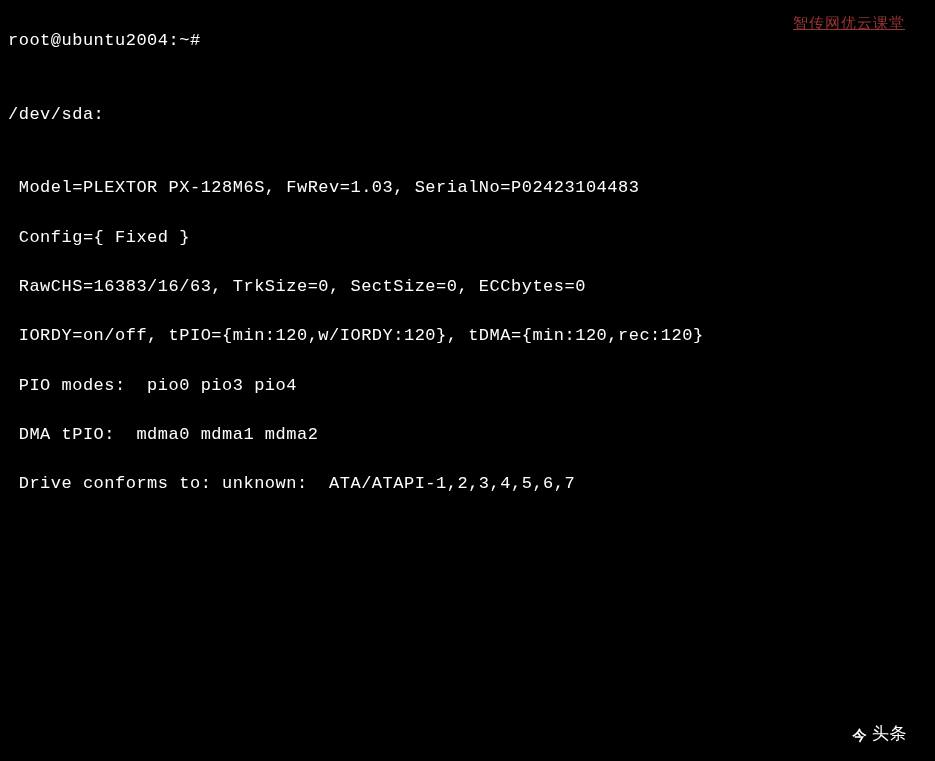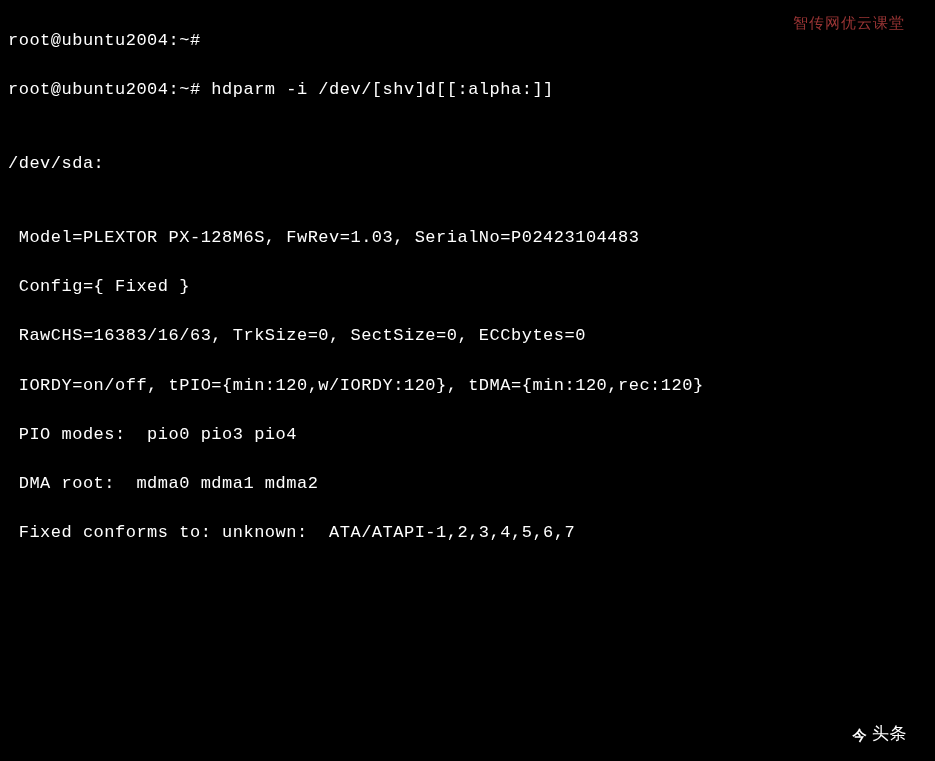--- a/index.html
+++ b/index.html
@@ -21,20 +21,21 @@
   }
   .watermark-top {
     position: absolute;
     top: 12px;
     right: 30px;
     color: #9b3535;
     font-family: "Microsoft YaHei", sans-serif;
     font-size: 15px;
     letter-spacing: 1px;
     font-weight: 500;
+    text-decoration: underline;
   }
   .watermark-bottom {
     position: absolute;
     bottom: 14px;
     right: 28px;
     color: #ffffff;
     font-family: "Microsoft YaHei", sans-serif;
     font-size: 17px;
     display: flex;
     align-items: center;
@@ -46,31 +47,30 @@
     font-size: 14px;
     font-weight: bold;
     color: #ffffff;
   }
 </style>
 </head>
 <body>
 
 <div class="terminal">
 <div>root@ubuntu2004:~#</div>
-<div>root@ubuntu2004:~# hdparm -i /dev/[shv]d[[:alpha:]]</div>
 <div></div>
 <div>/dev/sda:</div>
 <div></div>
 <div> Model=PLEXTOR PX-128M6S, FwRev=1.03, SerialNo=P02423104483</div>
 <div> Config={ Fixed }</div>
 <div> RawCHS=16383/16/63, TrkSize=0, SectSize=0, ECCbytes=0</div>
 <div> IORDY=on/off, tPIO={min:120,w/IORDY:120}, tDMA={min:120,rec:120}</div>
 <div> PIO modes:  pio0 pio3 pio4</div>
-<div> DMA root:  mdma0 mdma1 mdma2</div>
-<div> Fixed conforms to: unknown:  ATA/ATAPI-1,2,3,4,5,6,7</div>
+<div> DMA tPIO:  mdma0 mdma1 mdma2</div>
+<div> Drive conforms to: unknown:  ATA/ATAPI-1,2,3,4,5,6,7</div>
 <div></div>
 
 <div></div>
 <div></div>
 
 <div></div>
 
 
 
 

